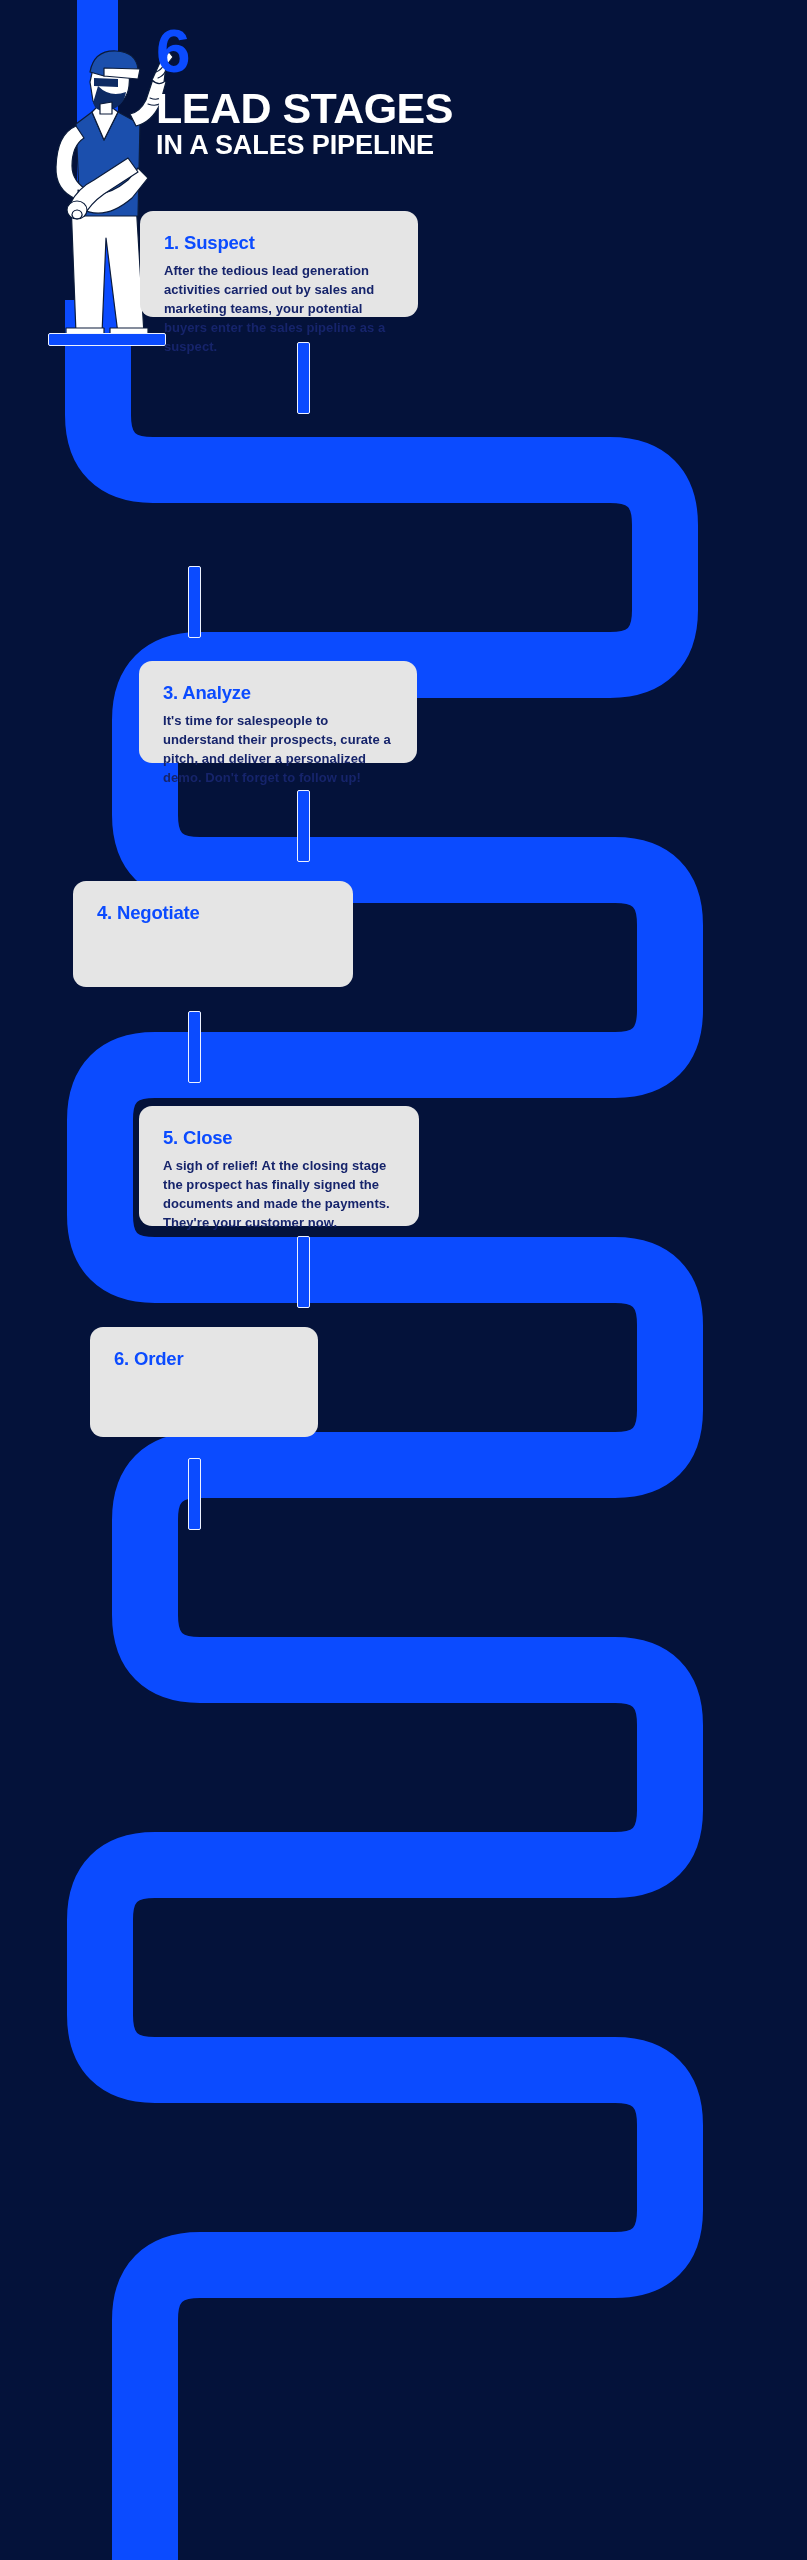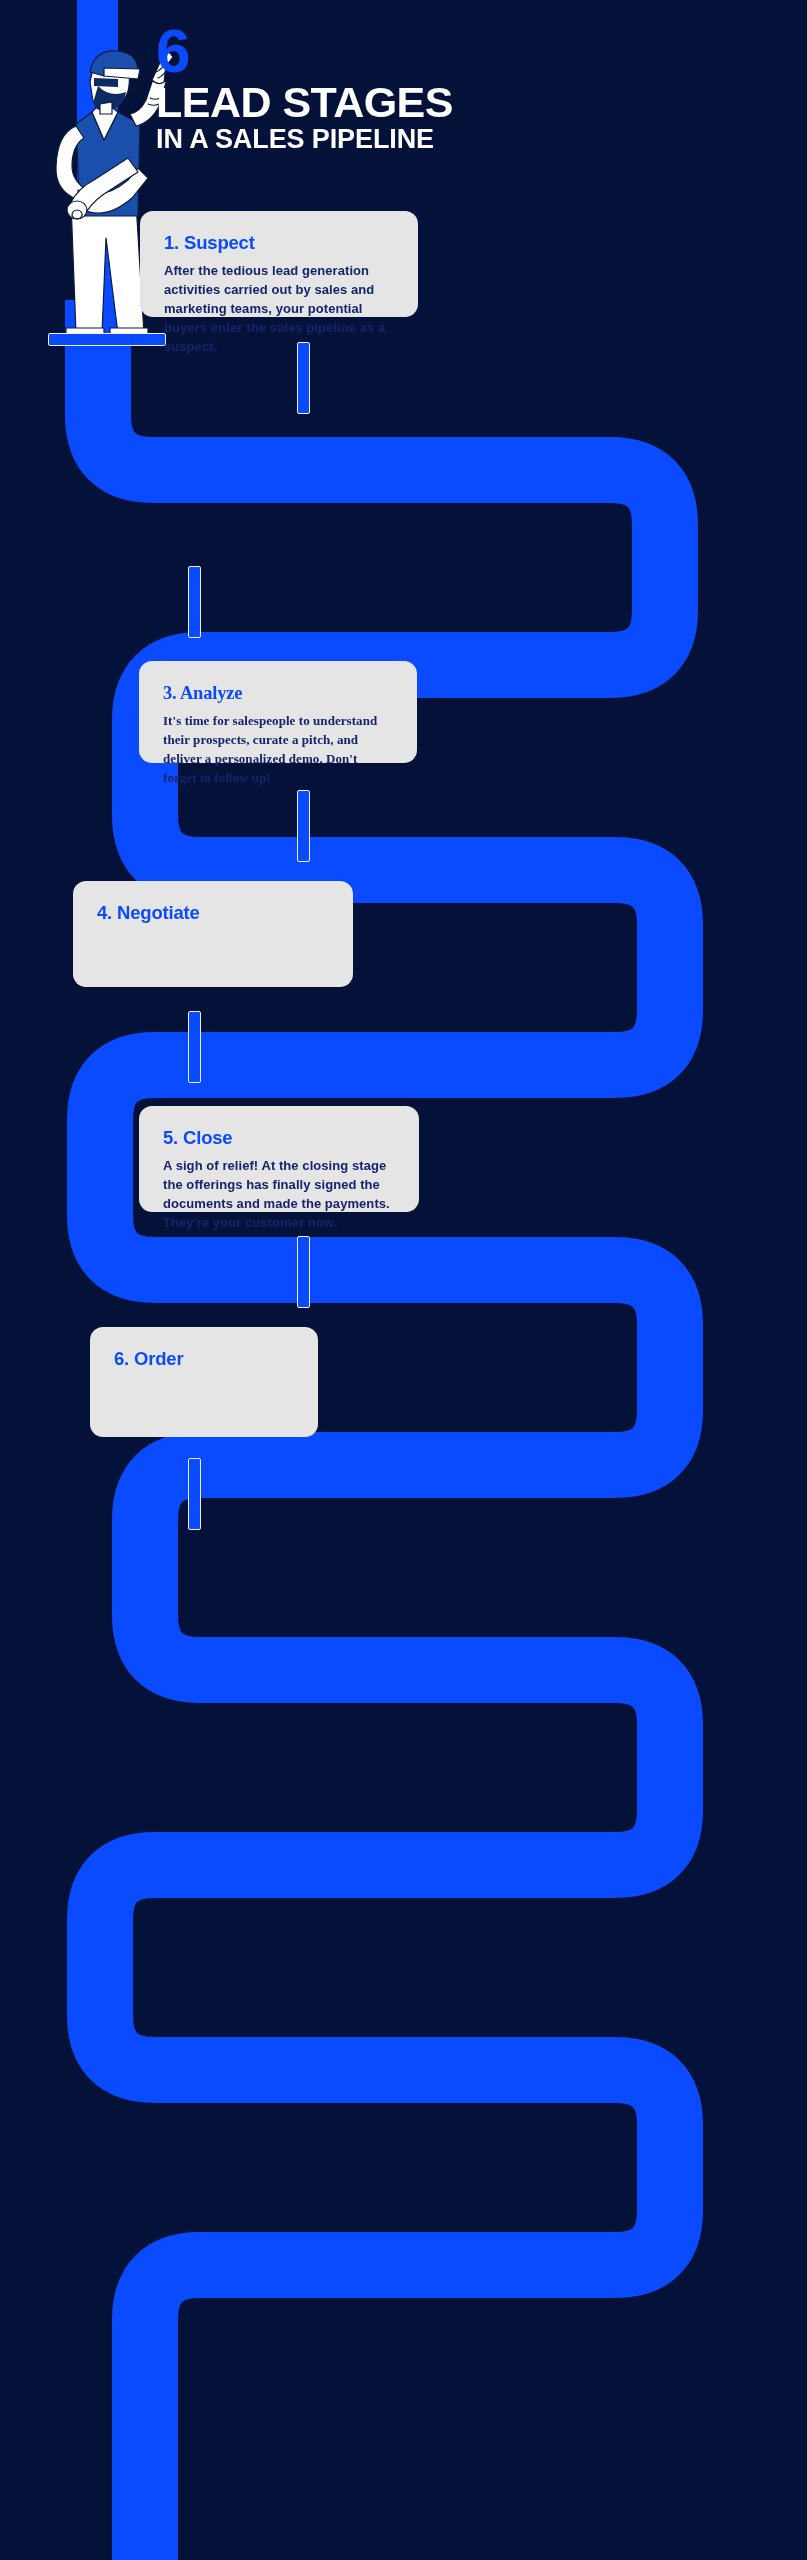--- a/index.html
+++ b/index.html
@@ -21,21 +21,21 @@
   }
   .hero-illo { position:absolute; left:32px; top:42px; width:148px; height:312px; }
 
   .title-block { position:absolute; left:156px; top:22px; width:620px; }
   .big-num {
     font-size:62px; font-weight:700; color:#0b4bff; line-height:0.95;
     letter-spacing:-0.01em;
   }
   .t1 {
     font-size:43px; font-weight:700; color:#ffffff; line-height:1.02;
-    letter-spacing:-0.012em; 
+    letter-spacing:-0.012em; margin-top:6px;
   }
   .t2 {
     font-size:27px; font-weight:700; color:#ffffff; line-height:1.05;
     letter-spacing:-0.004em; 
   }
 
   
   .card {
     position:absolute; background:#e5e5e5; border-radius:13px;
     padding:22px 24px 20px 24px;
@@ -164,32 +164,32 @@
     <div class="t1">LEAD STAGES</div>
     <div class="t2">IN A SALES PIPELINE</div>
   </div>
 
   <div class="card" style="left:140px; top:211px; width:278px; height:106px;">
     <h3>1. Suspect</h3>
     <p>After the tedious lead generation activities carried out by sales and marketing teams, your potential buyers enter the sales pipeline as a suspect.</p>
   </div>
 
 
-  <div class="card" style="left:139px; top:661px; width:278px; height:102px;font-family:Liberation Serif, serif;">
+  <div class="card" style="left:139px; top:661px; width:278px; height:102px;">
     <h3>3. Analyze</h3>
     <p>It's time for salespeople to understand their prospects, curate a pitch, and deliver a personalized demo. Don't forget to follow up!</p>
   </div>
 
   <div class="card" style="left:73px; top:881px; width:280px; height:106px;">
     <h3>4. Negotiate</h3>
   </div>
 
-  <div class="card" style="left:139px; top:1106px; width:280px; height:106px;">
+  <div class="card" style="left:139px; top:1106px; width:280px; height:120px;">
     <h3>5. Close</h3>
-    <p>A sigh of relief! At the closing stage the offerings has finally signed the documents and made the payments. They're your customer now.</p>
+    <p>A sigh of relief! At the closing stage the prospect has finally signed the documents and made the payments. They're your customer now.</p>
   </div>
 
   <div class="card" style="left:90px; top:1327px; width:228px; height:110px;">
     <h3>6. Order</h3>
   </div>
 
   <div class="tick" style="left:297px; top:342px; height:72px;"></div>
   <div class="tick" style="left:188px; top:566px; height:72px;"></div>
   <div class="tick" style="left:297px; top:790px; height:72px;"></div>
   <div class="tick" style="left:188px; top:1011px; height:72px;"></div>

